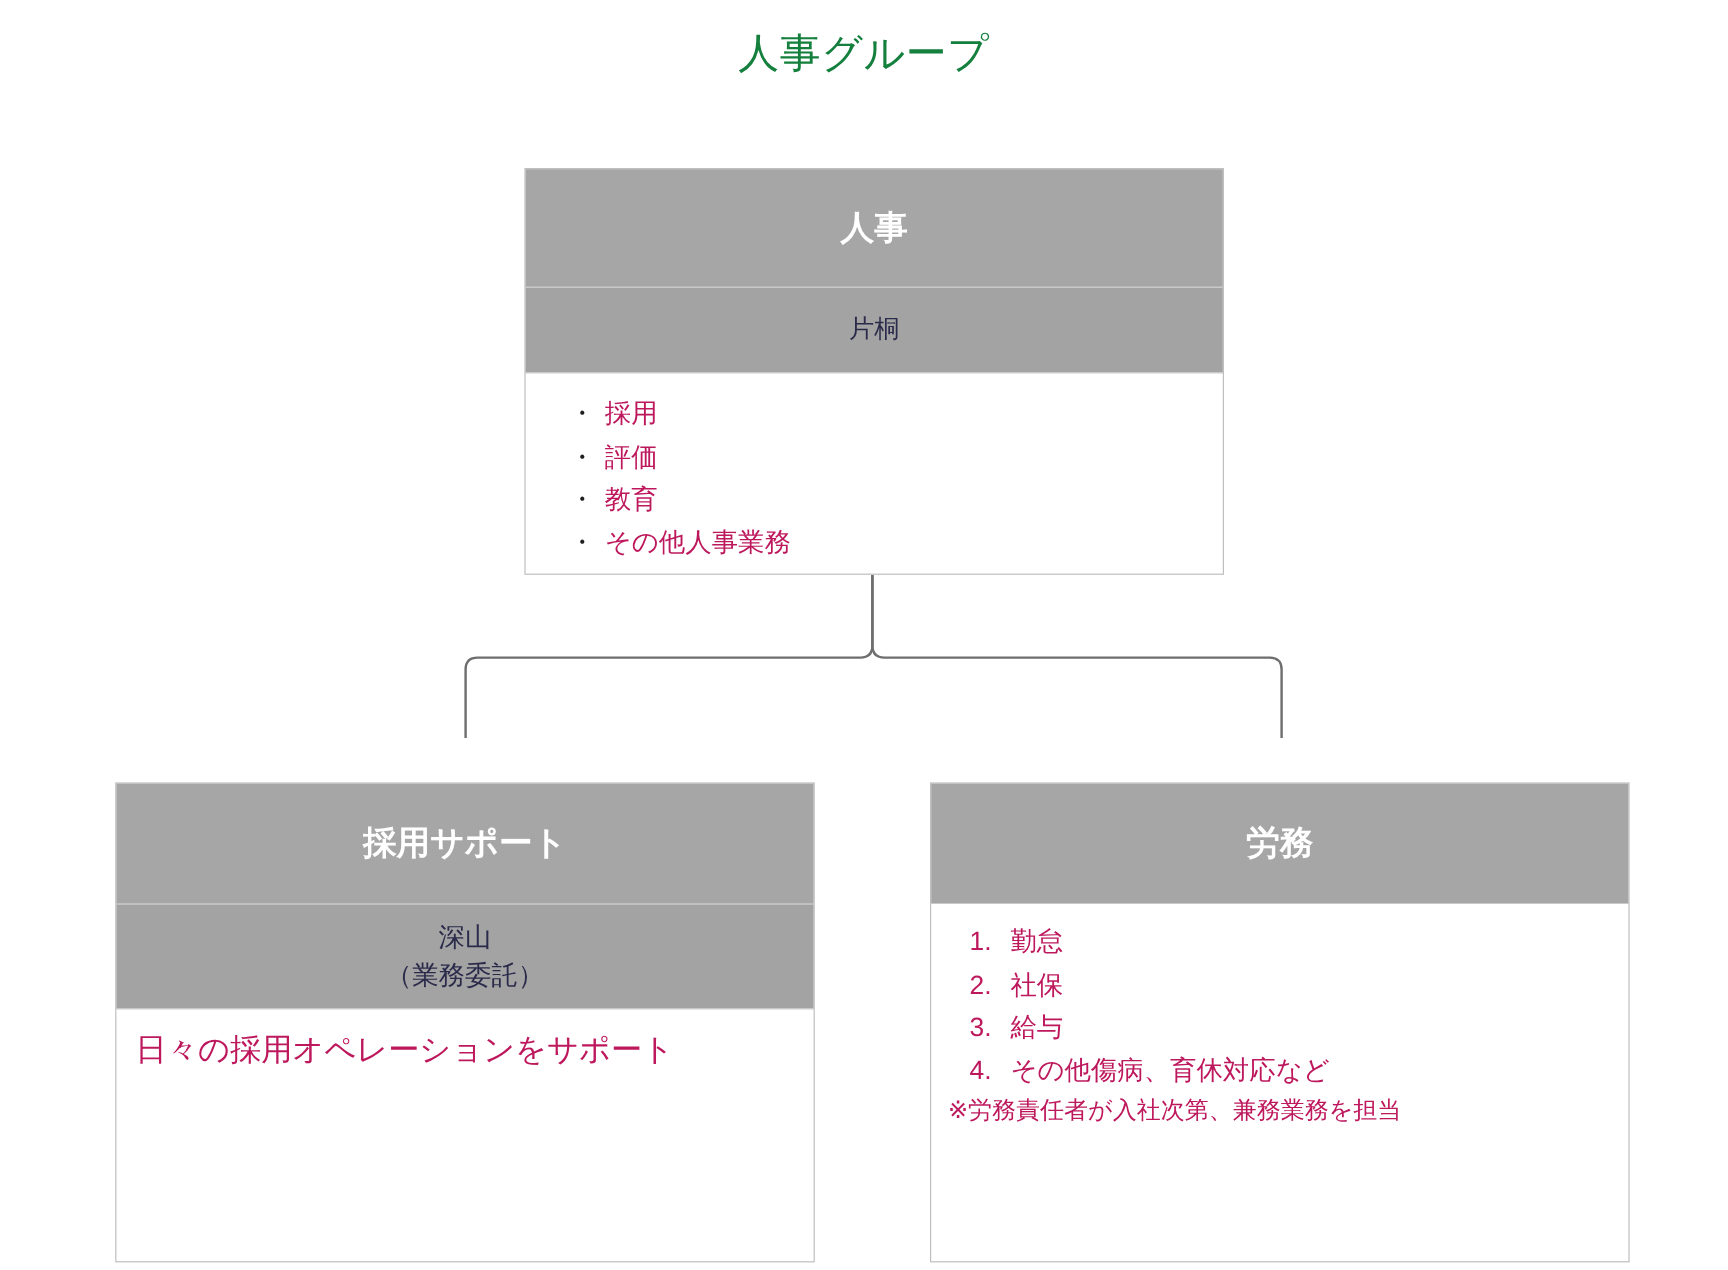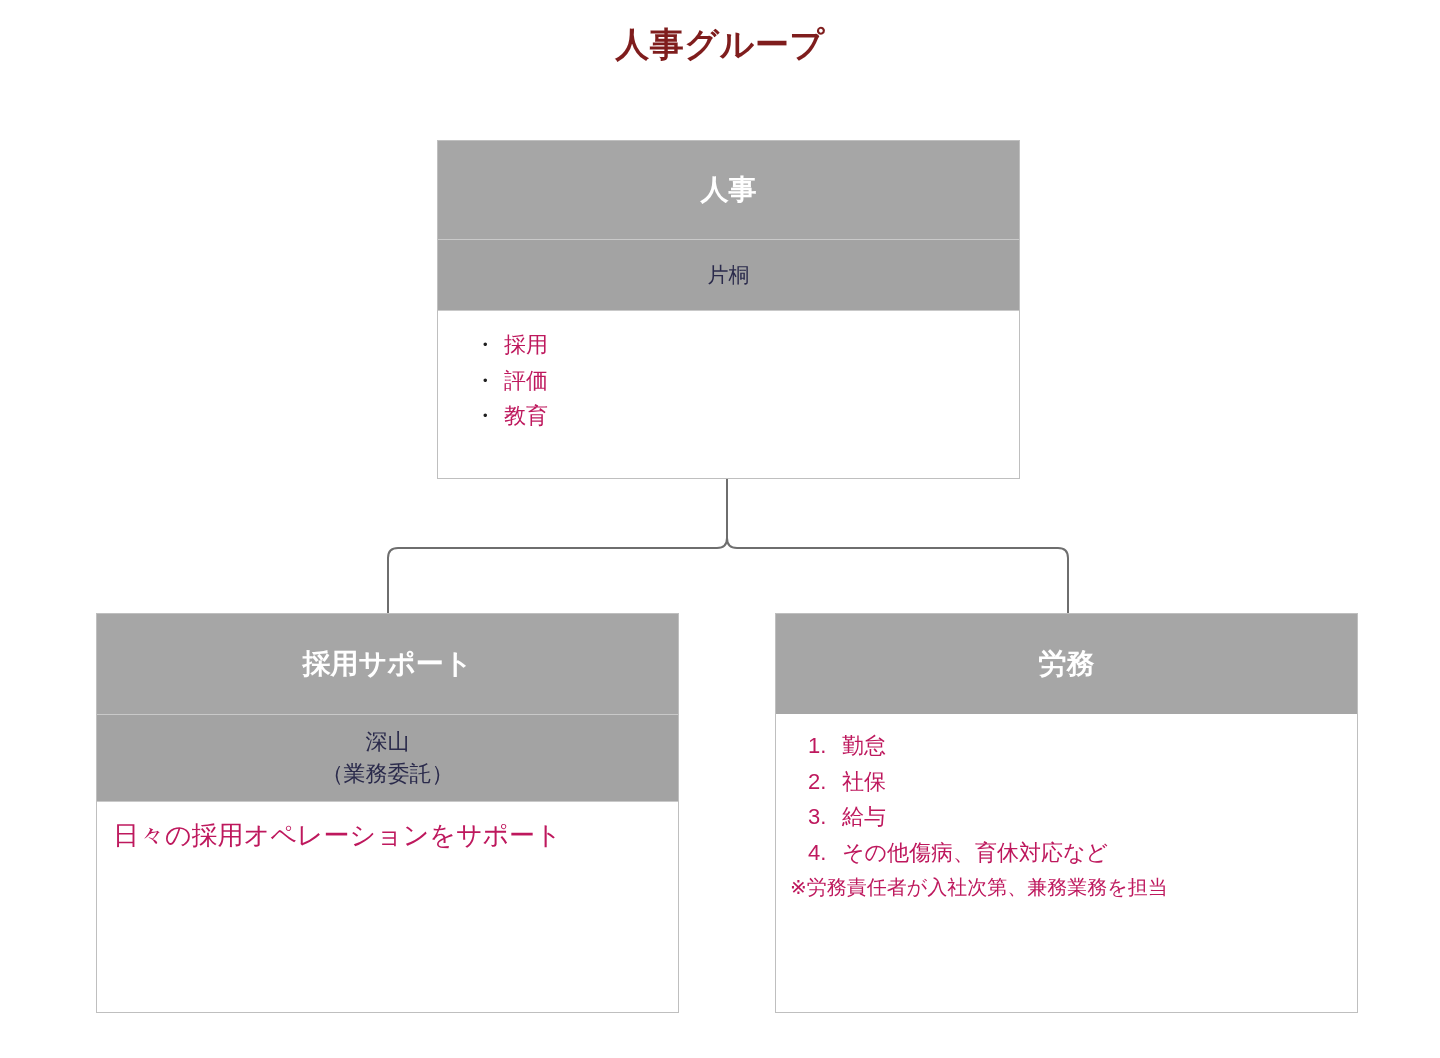--- a/index.html
+++ b/index.html
@@ -20,22 +20,22 @@
     height: 1058px;
   }
   
   .chart-title {
     position: absolute;
     left: 0;
     top: 22px;
     width: 1440px;
     text-align: center;
     font-size: 34px;
-    font-weight: 700;
-    color: #7f1d1d;
+    font-weight: 400;
+    color: #15803d;
     letter-spacing: 0.5px;
   }
   
   #connectors {
     position: absolute;
     left: 0;
     top: 0;
     width: 1440px;
     height: 1058px;
     pointer-events: none;
@@ -92,21 +92,21 @@
   }
   #node-root .node-name {
     height: 72px;
     font-size: 21px;
   }
   #node-root .node-body {
     padding: 16px 0 0 0;
   }
   
   .node-child {
-    top: 613px;
+    top: 652px;
     width: 583px;
     height: 400px;
   }
   #node-recruit-support { left: 96px; }
   #node-labor { left: 775px; }
   .node-child .node-header {
     height: 100px;
     font-size: 28px;
   }
   .node-child .node-name {
@@ -180,20 +180,21 @@
   <div class="node" id="node-root">
     <div class="node-header">人事</div>
     <div class="node-name">
       <span>片桐</span>
     </div>
     <div class="node-body">
       <ul class="bullet-list">
         <li>採用</li>
         <li>評価</li>
         <li>教育</li>
+        <li>その他人事業務</li>
       </ul>
     </div>
   </div>
 
   <div class="node node-child" id="node-recruit-support">
     <div class="node-header">採用サポート</div>
     <div class="node-name">
       <span>深山</span>
       <span class="sub">（業務委託）</span>
     </div>

